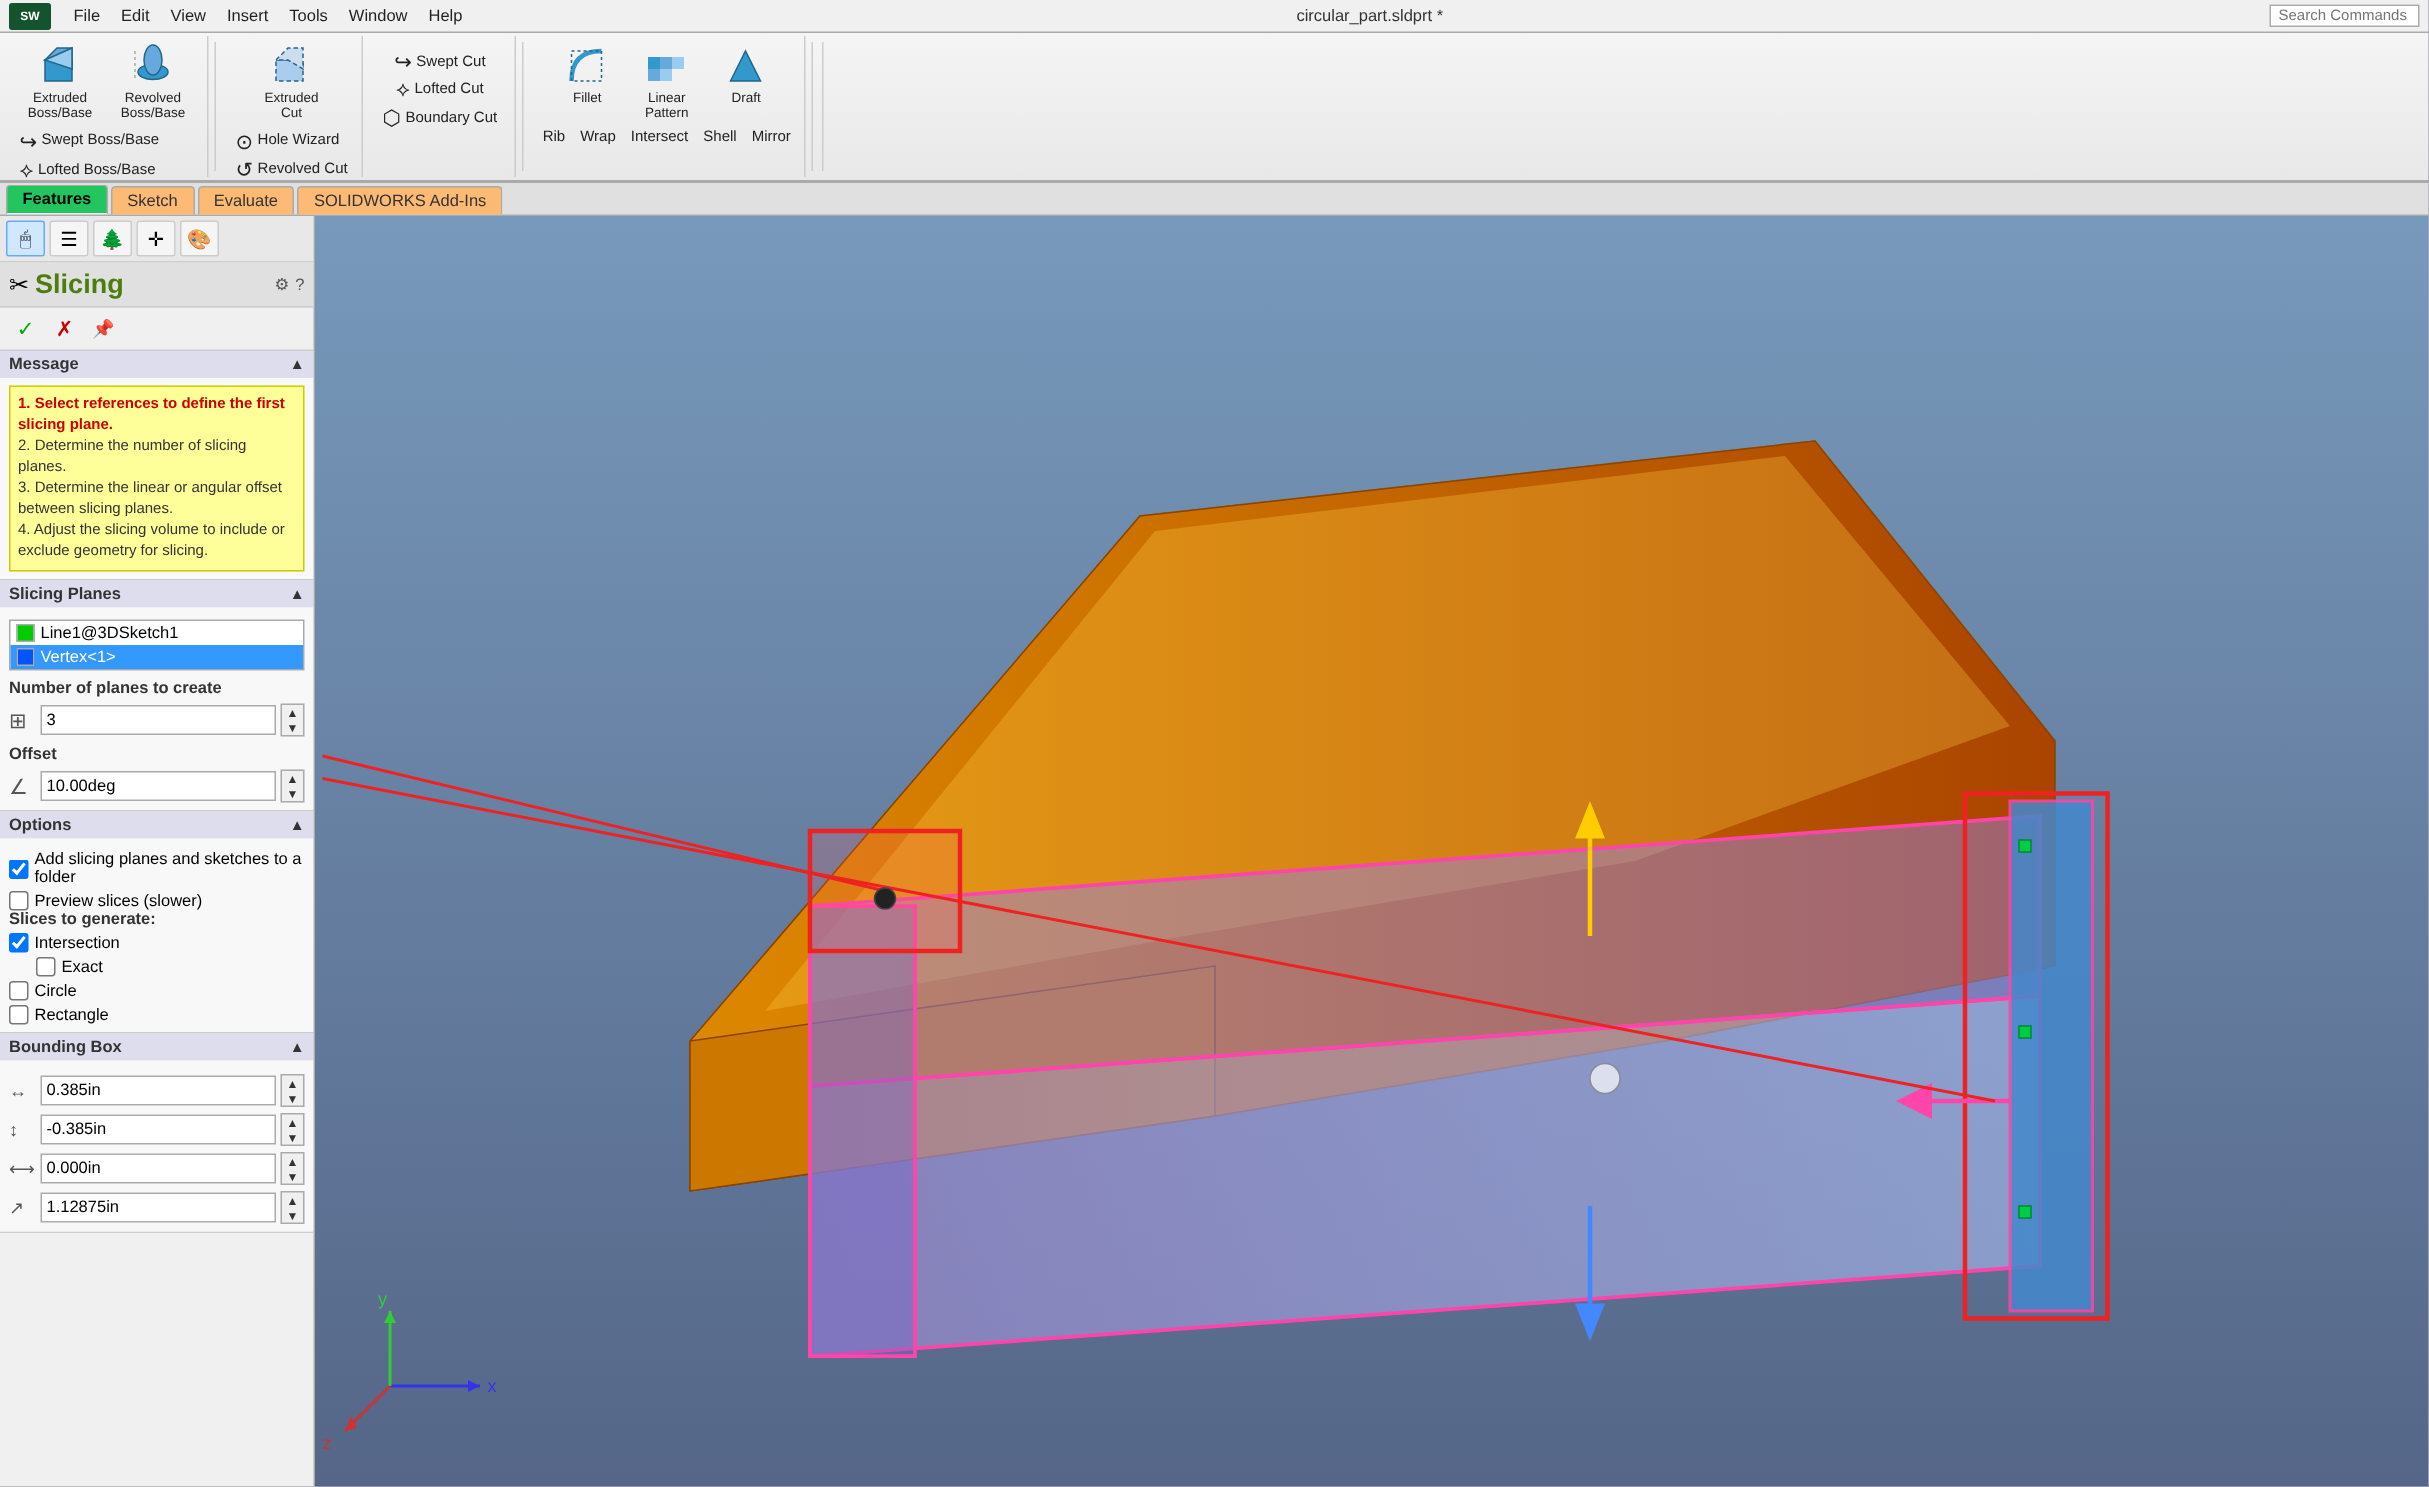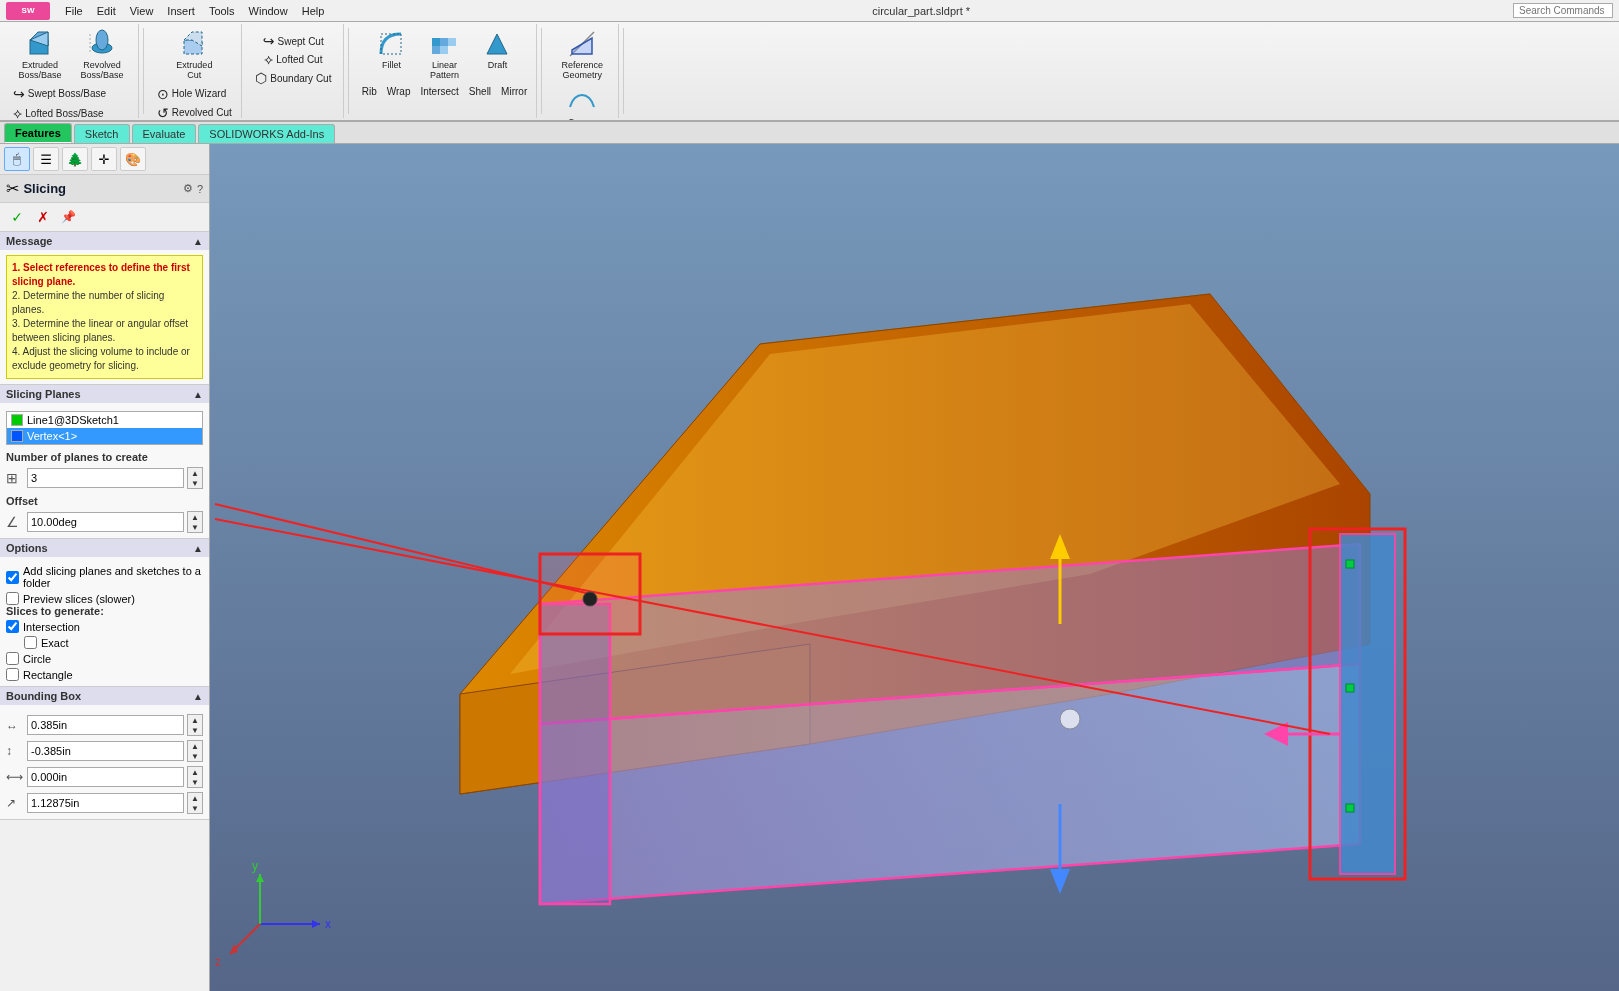--- a/index.html
+++ b/index.html
@@ -9,22 +9,22 @@
     #menu-bar {
       height: 22px;
       background: #f0f0f0;
       border-bottom: 1px solid #aaa;
       display: flex;
       align-items: center;
       padding: 0 6px;
       gap: 4px;
     }
     #menu-bar .logo {
-      width: 44px; height: 18px;
-      background: #ec4899;
+      width: 28px; height: 18px;
+      background: #14532d;
       border-radius: 2px;
       display: flex; align-items: center; justify-content: center;
       color: white; font-size: 8px; font-weight: bold; margin-right: 6px;
     }
     #menu-bar .menu-item {
       font-size: 11px; color: #222;
       padding: 1px 5px;
       cursor: pointer;
     }
     #menu-bar .spacer { flex: 1; }
@@ -93,21 +93,21 @@
       display: flex;
       align-items: flex-end;
       padding: 0 4px;
     }
     .tab {
       padding: 3px 10px;
       font-size: 11px;
       cursor: pointer;
       border: 1px solid #aaa;
       border-bottom: none;
-      background: #5eead4;
+      background: #fdba74;
       margin-right: 2px;
       border-radius: 3px 3px 0 0;
       color: #333;
     }
     .tab.active {
       background: #22c55e;
       border-bottom: 1px solid white;
       font-weight: bold;
       color: #000;
     }
@@ -145,21 +145,21 @@
 
     #panel-header {
       display: flex;
       align-items: center;
       padding: 4px 6px;
       background: #e0e0e0;
       border-bottom: 1px solid #ccc;
       gap: 4px;
     }
     #panel-header .panel-icon { font-size: 16px; }
-    #panel-header .panel-title { font-size: 13px; font-weight: bold; color: #0f172a; flex: 1; }
+    #panel-header .panel-title { font-size: 18px; font-weight: bold; color: #4d7c0f; flex: 1; }
     #panel-header .panel-help-btn { font-size: 11px; cursor: pointer; color: #555; }
 
     #panel-actions {
       display: flex;
       align-items: center;
       padding: 3px 6px;
       gap: 4px;
       border-bottom: 1px solid #ccc;
     }
     .action-btn {
@@ -445,40 +445,20 @@
         <span>Shell</span>
       </div>
       <div class="ribbon-small-btn">
         <span>Mirror</span>
       </div>
     </div>
   </div>
 
   <div class="ribbon-separator"></div>
 
-  <div class="ribbon-group">
-    <div class="ribbon-btn" style="min-width:55px;">
-      <div class="icon-box">
-        <svg width="32" height="32" viewBox="0 0 32 32">
-            <line x1="4" y1="28" x2="28" y2="4" stroke="#888" stroke-width="1.5"></line>
-            <plane x="8" y="8" width="16" height="16"></plane>
-            <polygon points="6,22 26,10 26,26 6,26" fill="rgba(100,150,255,0.3)" stroke="#3355aa" stroke-width="1.5"></polygon>
-          </svg>
-      </div>
-      <div class="label">Reference Geometry</div>
-    </div>
-    <div class="ribbon-btn" style="min-width:45px;">
-      <div class="icon-box">
-        <svg width="32" height="28" viewBox="0 0 32 28">
-            <path d="M4 20 C8 4 24 4 28 20" fill="none" stroke="#3399cc" stroke-width="2"></path>
-          </svg>
-      </div>
-      <div class="label">Curves</div>
-    </div>
-  </div>
 
   <div class="ribbon-separator"></div>
 
 </div>
 
 <div id="tabs-bar">
   <div class="tab active">Features</div>
   <div class="tab">Sketch</div>
   <div class="tab">Evaluate</div>
   <div class="tab">SOLIDWORKS Add-Ins</div>

